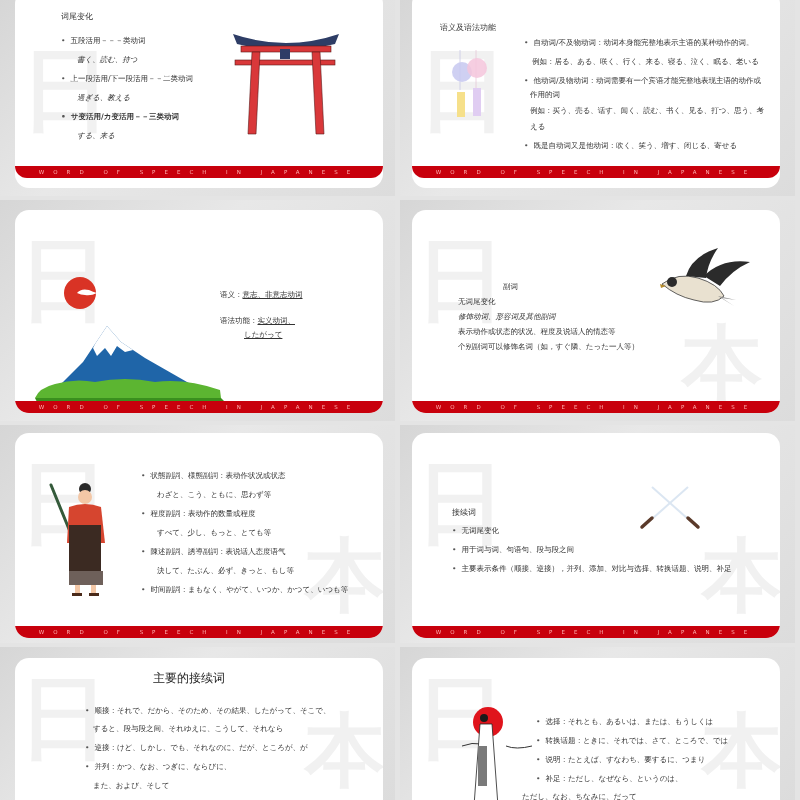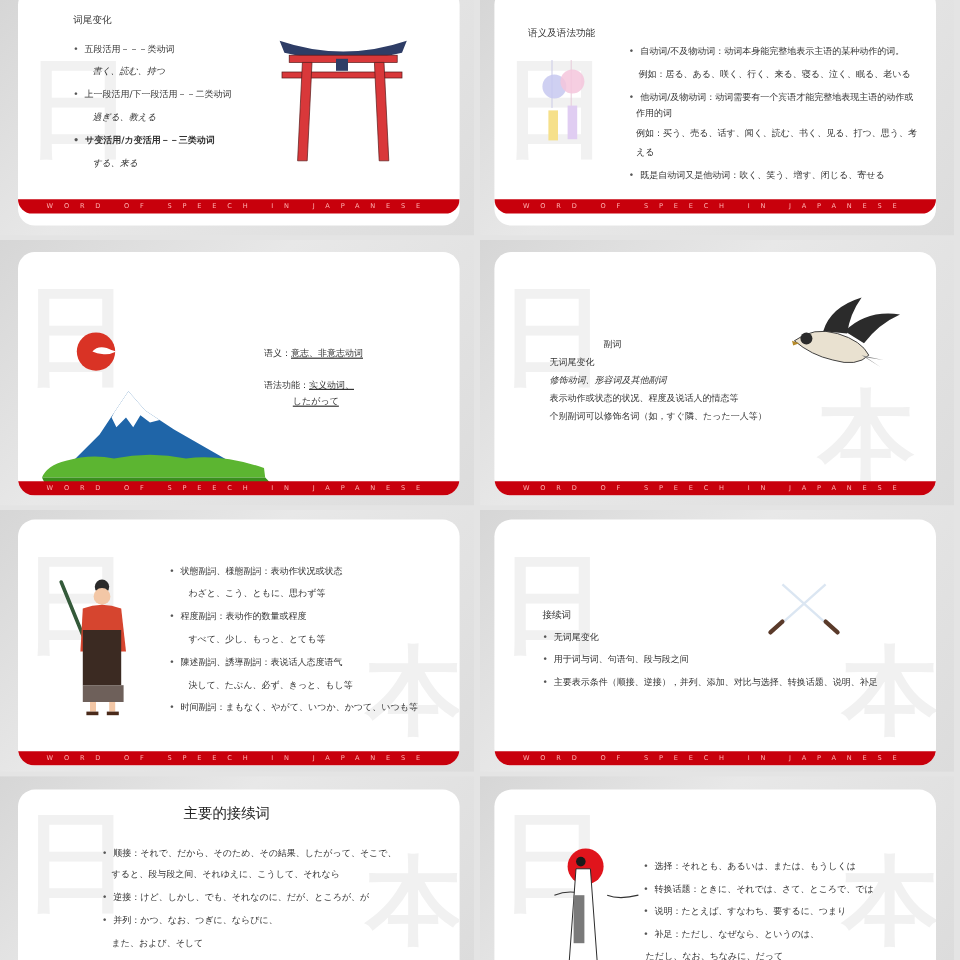--- a/index.html
+++ b/index.html
@@ -232,17 +232,17 @@
         <path d="M54 40 Q64 44 80 40" stroke="#333" stroke-width="1" fill="none"></path>
         <circle cx="32" cy="12" r="4" fill="#1a1a1a"></circle>
         <path d="M28 18 L40 18 L46 100 L22 100 Z" fill="#ffffff" stroke="#222" stroke-width="0.8"></path>
         <rect x="26" y="40" width="9" height="40" fill="#7a7a7a"></rect>
       </svg>
 
       <div class="txt bul" style="left:124px;top:59px;">选择：それとも、あるいは、または、もうしくは</div>
       <div class="txt bul" style="left:124px;top:78px;">转换话题：ときに、それでは、さて、ところで、では</div>
       <div class="txt bul" style="left:124px;top:97px;">说明：たとえば、すなわち、要するに、つまり</div>
       <div class="txt bul" style="left:124px;top:116px;">补足：ただし、なぜなら、というのは、</div>
-      <div class="txt" style="left:126px;top:134px;text-align:right;">ただし、なお、ちなみに、だって</div>
+      <div class="txt" style="left:110px;top:134px;text-align:right;">ただし、なお、ちなみに、だって</div>
     </div>
   </div>
 
 </div>
 
 </body></html>

